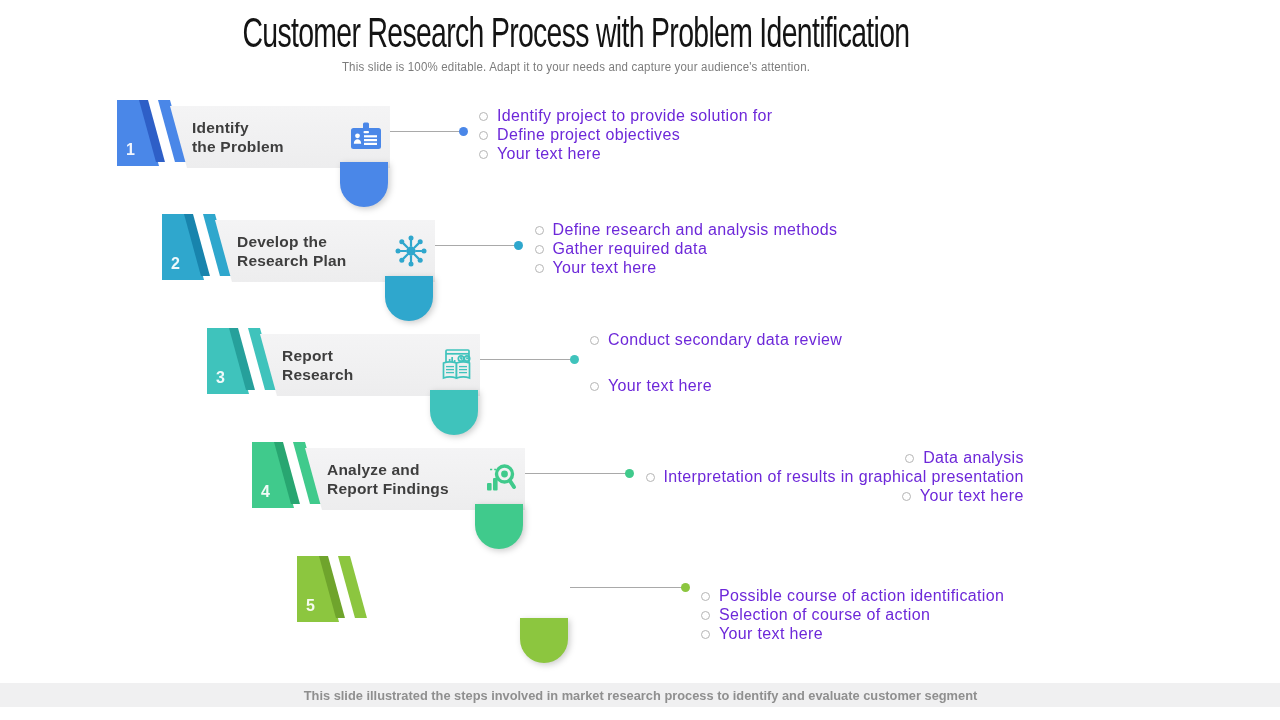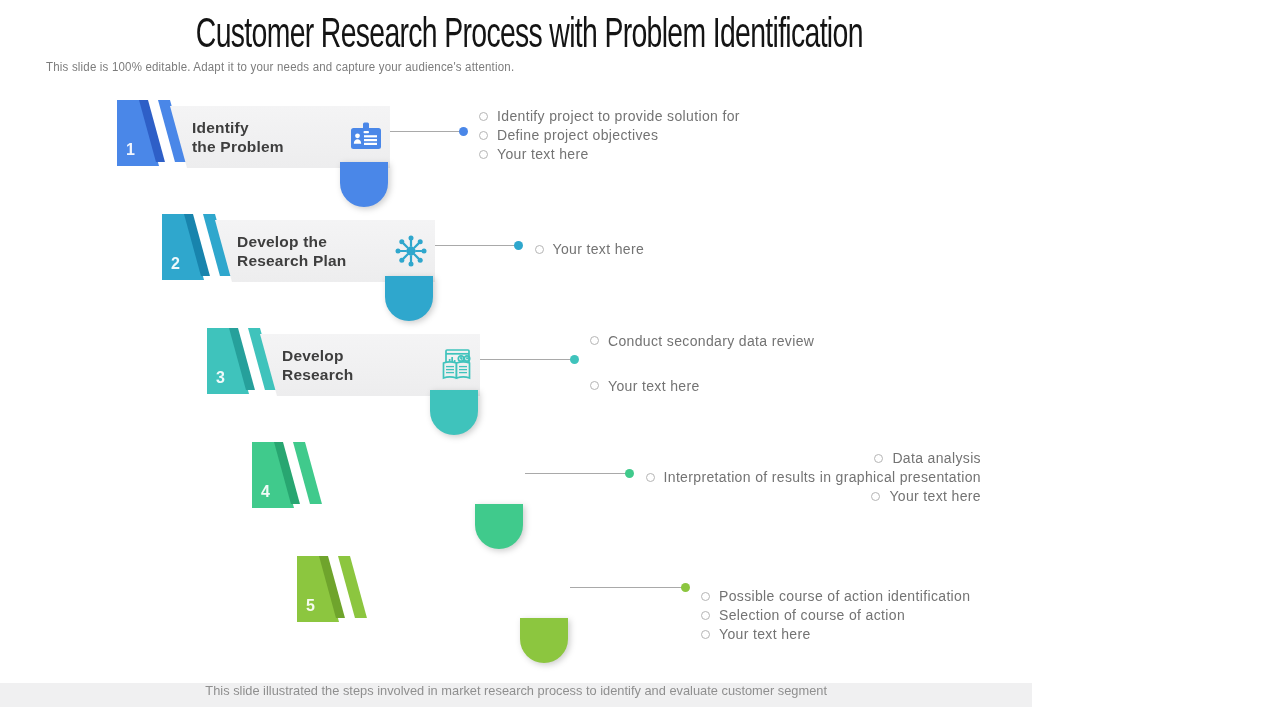--- a/index.html
+++ b/index.html
@@ -1,20 +1,20 @@
 <!DOCTYPE html>
 <html><head>
 <meta charset="utf-8">
 <style>
   html,body{margin:0;padding:0;background:#fff;}
   .slide{position:relative;width:1280px;height:720px;background:#ffffff;overflow:hidden;
          font-family:"Liberation Sans",sans-serif;}
 
   
-  .title-wrap{position:absolute;left:0;top:8px;width:1152px;text-align:left;}
+  .title-wrap{position:absolute;left:0;top:8px;width:1152px;text-align:center;}
   h1.main-title{margin:0;font-size:43px;font-weight:500;color:#141414;line-height:48px;
     letter-spacing:-1px;transform:scaleX(0.66);transform-origin:center top;white-space:nowrap;}
   .subtitle{margin:4px 0 0 0;font-size:12.5px;color:#7c7c7c;letter-spacing:.2px;
     transform:scaleX(.92);transform-origin:center top;white-space:nowrap;}
 
   
   .step{position:absolute;left:0;top:0;}
   .header{position:absolute;width:273px;height:66px;}
   .num-block{position:absolute;left:0;top:0;width:42px;height:66px;background:var(--main);
     clip-path:polygon(0 0,24px 0,42px 100%,0 100%);
@@ -38,25 +38,25 @@
     border-radius:0 0 24px 24px;filter:drop-shadow(2px 2px 3px rgba(0,0,0,.2));}
 
   
   .connector{position:absolute;height:1px;background:#a9a9a9;}
   .dot{position:absolute;width:9px;height:9px;border-radius:50%;background:var(--main);}
   ul.bullets{position:absolute;margin:0;padding:0;list-style:none;height:62px;
     display:flex;flex-direction:column;justify-content:center;}
   ul.bullets li{display:flex;align-items:center;height:19px;white-space:nowrap;}
   .ring{width:7px;height:7px;border:1.5px solid #b5b5b5;border-radius:50%;
     flex:0 0 auto;margin-right:9px;}
-  .bullet-text{font-size:14px;color:#737373;letter-spacing:.35px;}
-
-  
-  .footer-bar{position:absolute;left:0;top:683px;width:1032px;height:24px;background:#f0f0f1;
-    display:flex;align-items:flex-start;justify-content:center;}
+  .bullet-text{font-size:16px;color:#6d28d9;letter-spacing:.35px;}
+
+  
+  .footer-bar{position:absolute;left:0;top:683px;width:1280px;height:24px;background:#f0f0f1;
+    display:flex;align-items:center;justify-content:center;font-weight:bold;}
   .footer-text{font-size:13.5px;color:#8f8f8f;transform:scaleX(.95);white-space:nowrap;}
 </style>
 </head>
 <body>
 
 <div class="slide">
 
   <div class="title-wrap">
     <h1 class="main-title">Customer Research Process with Problem Identification</h1>
     <div class="subtitle">This slide is 100% editable. Adapt it to your needs and capture your audience's attention.</div>
@@ -141,34 +141,42 @@
 </svg>
             </div>
       </div>
       <div class="tab"></div>
     </div>
     <div class="connector" style="left: 435px; top: 245px; width: 83.5px;"></div>
     <div class="dot" style="left: 514px; top: 240.5px;"></div>
     <ul class="bullets" style="left: 534.5px; top: 218px;">
           <li>
             <span class="ring"></span>
+            <span class="bullet-text">Define research and analysis methods</span>
+          </li>
+          <li>
+            <span class="ring"></span>
+            <span class="bullet-text">Gather required data</span>
+          </li>
+          <li>
+            <span class="ring"></span>
             <span class="bullet-text">Your text here</span>
           </li>
         </ul>
   </div>
       <div class="step" style="--main: #3fc3bc; --dark: #26a09b;">
     <div class="header" style="left: 207px; top: 328px;">
       <div class="num-block">
         <span class="num">3</span>
       </div>
       <div class="stripe dark"></div>
       <div class="stripe main"></div>
       <div class="label-box">
         <div class="step-title">
-              <div>Develop</div>
+              <div>Report</div>
               <div>Research</div>
             </div>
         <div class="icon-slot">
               <svg viewBox="0 0 36 36" fill="none" stroke="currentColor" stroke-width="1.7">
   <rect x="8" y="3" width="23" height="20" rx="1"></rect>
   <line x1="8" y1="6.8" x2="31" y2="6.8"></line>
   <rect x="10.8" y="12" width="1.7" height="4" fill="currentColor" stroke="none"></rect>
   <rect x="13.3" y="10" width="1.7" height="6" fill="currentColor" stroke="none"></rect>
   <rect x="15.8" y="13" width="1.7" height="3" fill="currentColor" stroke="none"></rect>
   <circle cx="23" cy="11.5" r="2.7"></circle>
@@ -203,20 +211,36 @@
           </li>
         </ul>
   </div>
       <div class="step" style="--main: #40ca8c; --dark: #28a671;">
     <div class="header" style="left: 252px; top: 442px;">
       <div class="num-block">
         <span class="num">4</span>
       </div>
       <div class="stripe dark"></div>
       <div class="stripe main"></div>
+      <div class="label-box">
+        <div class="step-title">
+              <div>Analyze and</div>
+              <div>Report Findings</div>
+            </div>
+        <div class="icon-slot">
+              <svg viewBox="0 0 36 36" fill="currentColor">
+  <line x1="7" y1="8.5" x2="13" y2="8.5" stroke="currentColor" stroke-width="1.6" stroke-dasharray="2.2 2"></line>
+  <rect x="4" y="22" width="4.6" height="7.5" rx="1"></rect>
+  <rect x="10" y="17" width="4.6" height="12.5" rx="1"></rect>
+  <circle cx="21.5" cy="13" r="8" fill="none" stroke="currentColor" stroke-width="3.4"></circle>
+  <circle cx="21.5" cy="13" r="3.4"></circle>
+  <line x1="26.8" y1="19.5" x2="31" y2="26" stroke="currentColor" stroke-width="4" stroke-linecap="round"></line>
+</svg>
+            </div>
+      </div>
       <div class="tab"></div>
     </div>
     <div class="connector" style="left: 525px; top: 473px; width: 104.5px;"></div>
     <div class="dot" style="left: 625px; top: 468.5px;"></div>
     <ul class="bullets" style="left: 645.5px; top: 446px; align-items: flex-end;">
           <li>
             <span class="ring"></span>
             <span class="bullet-text">Data analysis</span>
           </li>
           <li>

